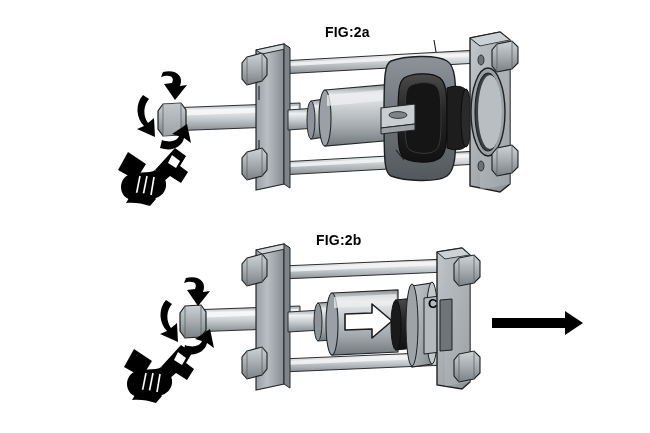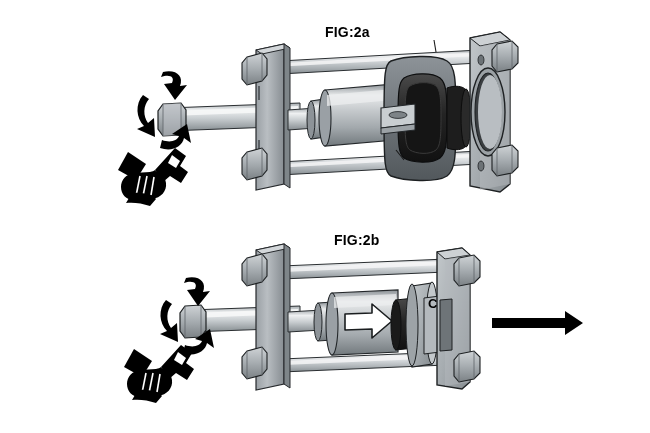--- a/index.html
+++ b/index.html
@@ -24,21 +24,21 @@
   .fig-label {
     position: absolute;
     font-family: "Liberation Sans", sans-serif;
     font-weight: bold;
     font-size: 14px;
     color: #000000;
     letter-spacing: 0.2px;
     white-space: nowrap;
   }
   #fig2a-label { left: 325px; top: 24px; }
-  #fig2b-label { left: 334px; top: 232px; }
+  #fig2b-label { left: 316px; top: 232px; }
   .part-label {
     position: absolute;
     font-family: "Liberation Sans", sans-serif;
     font-weight: bold;
     font-size: 13px;
     color: #000000;
   }
   svg { display: block; }
   .svg-layer {
     position: absolute;

